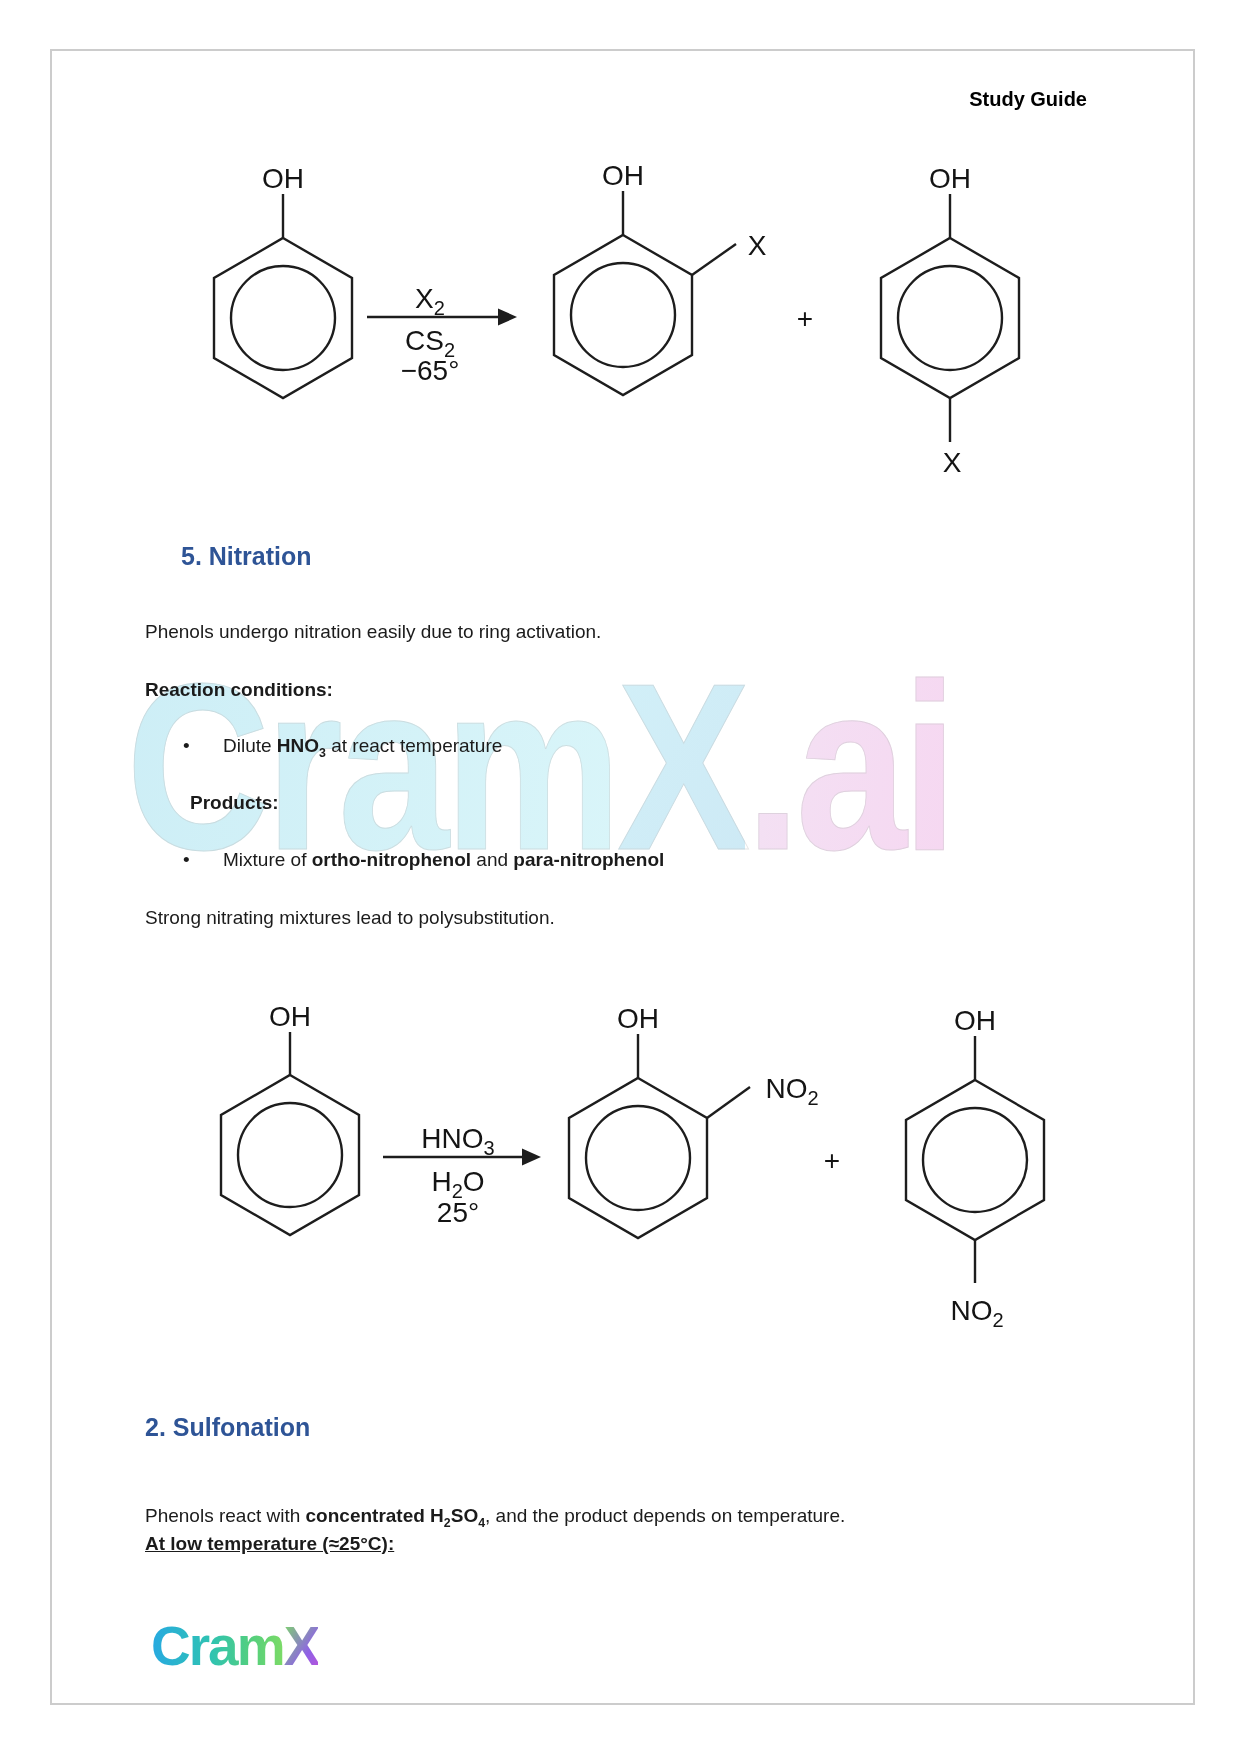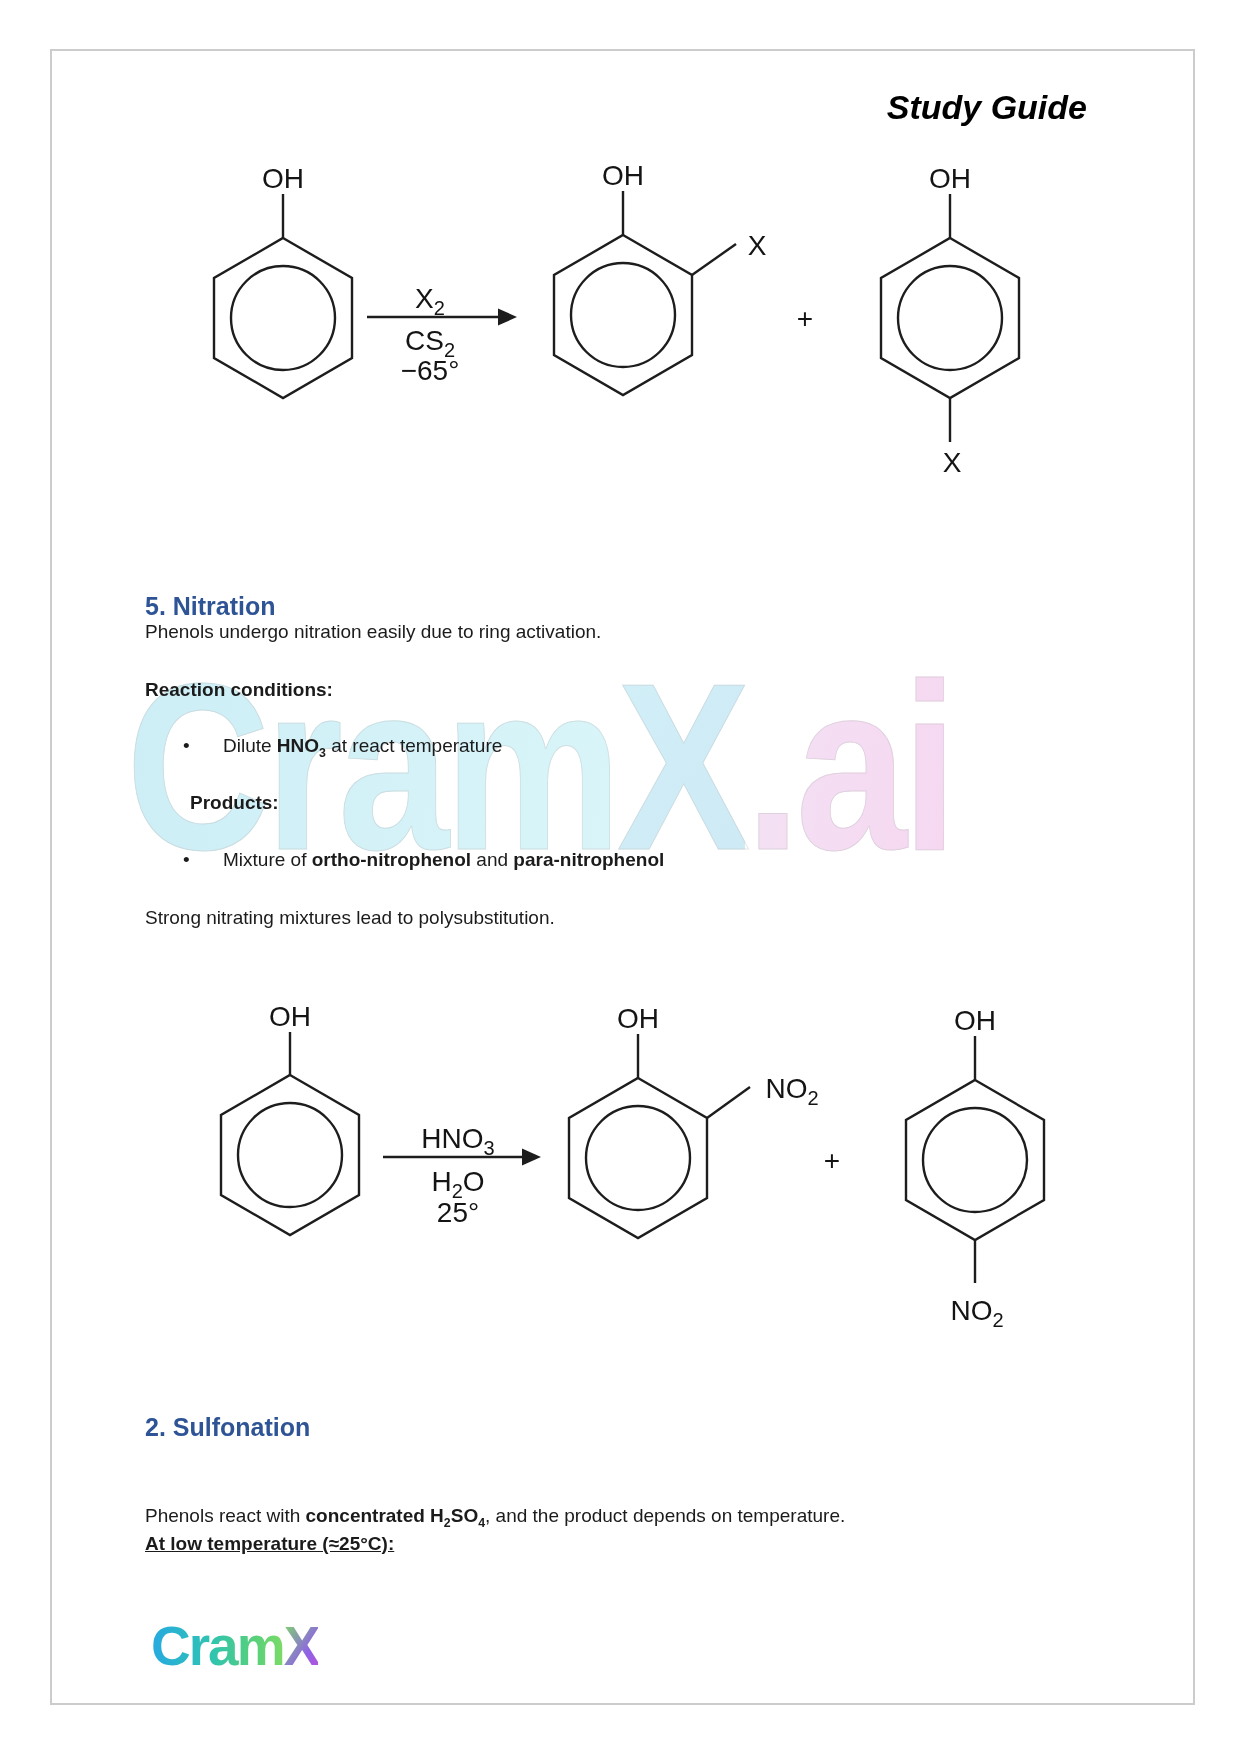--- a/index.html
+++ b/index.html
@@ -20,21 +20,21 @@
   }
   .watermark span{
     -webkit-background-clip:text;background-clip:text;color:transparent;
   }
   .wm1{background-image:linear-gradient(100deg,#cdeef6 0%,#d9f5f9 100%);}
   .wm2{background-image:linear-gradient(125deg,#d2f0f8 0%,#cde9f5 100%);}
   .wm3{background-image:linear-gradient(100deg,#f3e2f4 0%,#f6d7f1 100%);}
   
   .doc-title{
     position:absolute;top:88px;right:154px;z-index:2;margin:0;
-    font-size:34px;font-weight:bold;color:#000000;font-style:italic;
+    font-size:20px;font-weight:bold;color:#000000;
   }
   .sec-heading{
     position:absolute;left:145px;z-index:2;margin:0;
     font-size:25px;font-weight:bold;color:#2e5496;
   }
   .para{
     position:absolute;left:145px;z-index:2;margin:0;
     font-size:19px;line-height:1.25;color:#1b1b1b;white-space:nowrap;
   }
   .bold{font-weight:bold;text-align:center;}
@@ -101,21 +101,21 @@
   <g>
     <polygon class="hex" points="850,118 919,158 919,238 850,278 781,238 781,158"></polygon>
     <circle class="inner" cx="850" cy="198" r="52"></circle>
     <line class="bond" x1="850" y1="74" x2="850" y2="118"></line>
     <text class="chem" x="850" y="68" text-anchor="middle">OH</text>
     <line class="bond" x1="850" y1="278" x2="850" y2="322"></line>
     <text class="chem" x="852" y="352" text-anchor="middle">X</text>
   </g>
 </svg>
 
-<h2 class="sec-heading" style="top:592px;">5. Nitration</h2>
+<h2 class="sec-heading" style="top:542px;margin-left:36px;">5. Nitration</h2>
 
 <p class="para" style="top:620px;">Phenols undergo nitration easily due to ring activation.</p>
 
 <p class="para bold" style="top:678px;">Reaction conditions:</p>
 
 <div class="bullet-row" style="top:735px;">
   <span class="bullet-dot">•</span>
   <span><span>Dilute </span><b><span>HNO</span><sub>3</sub></b><span> at react temperature</span></span>
 </div>
 

